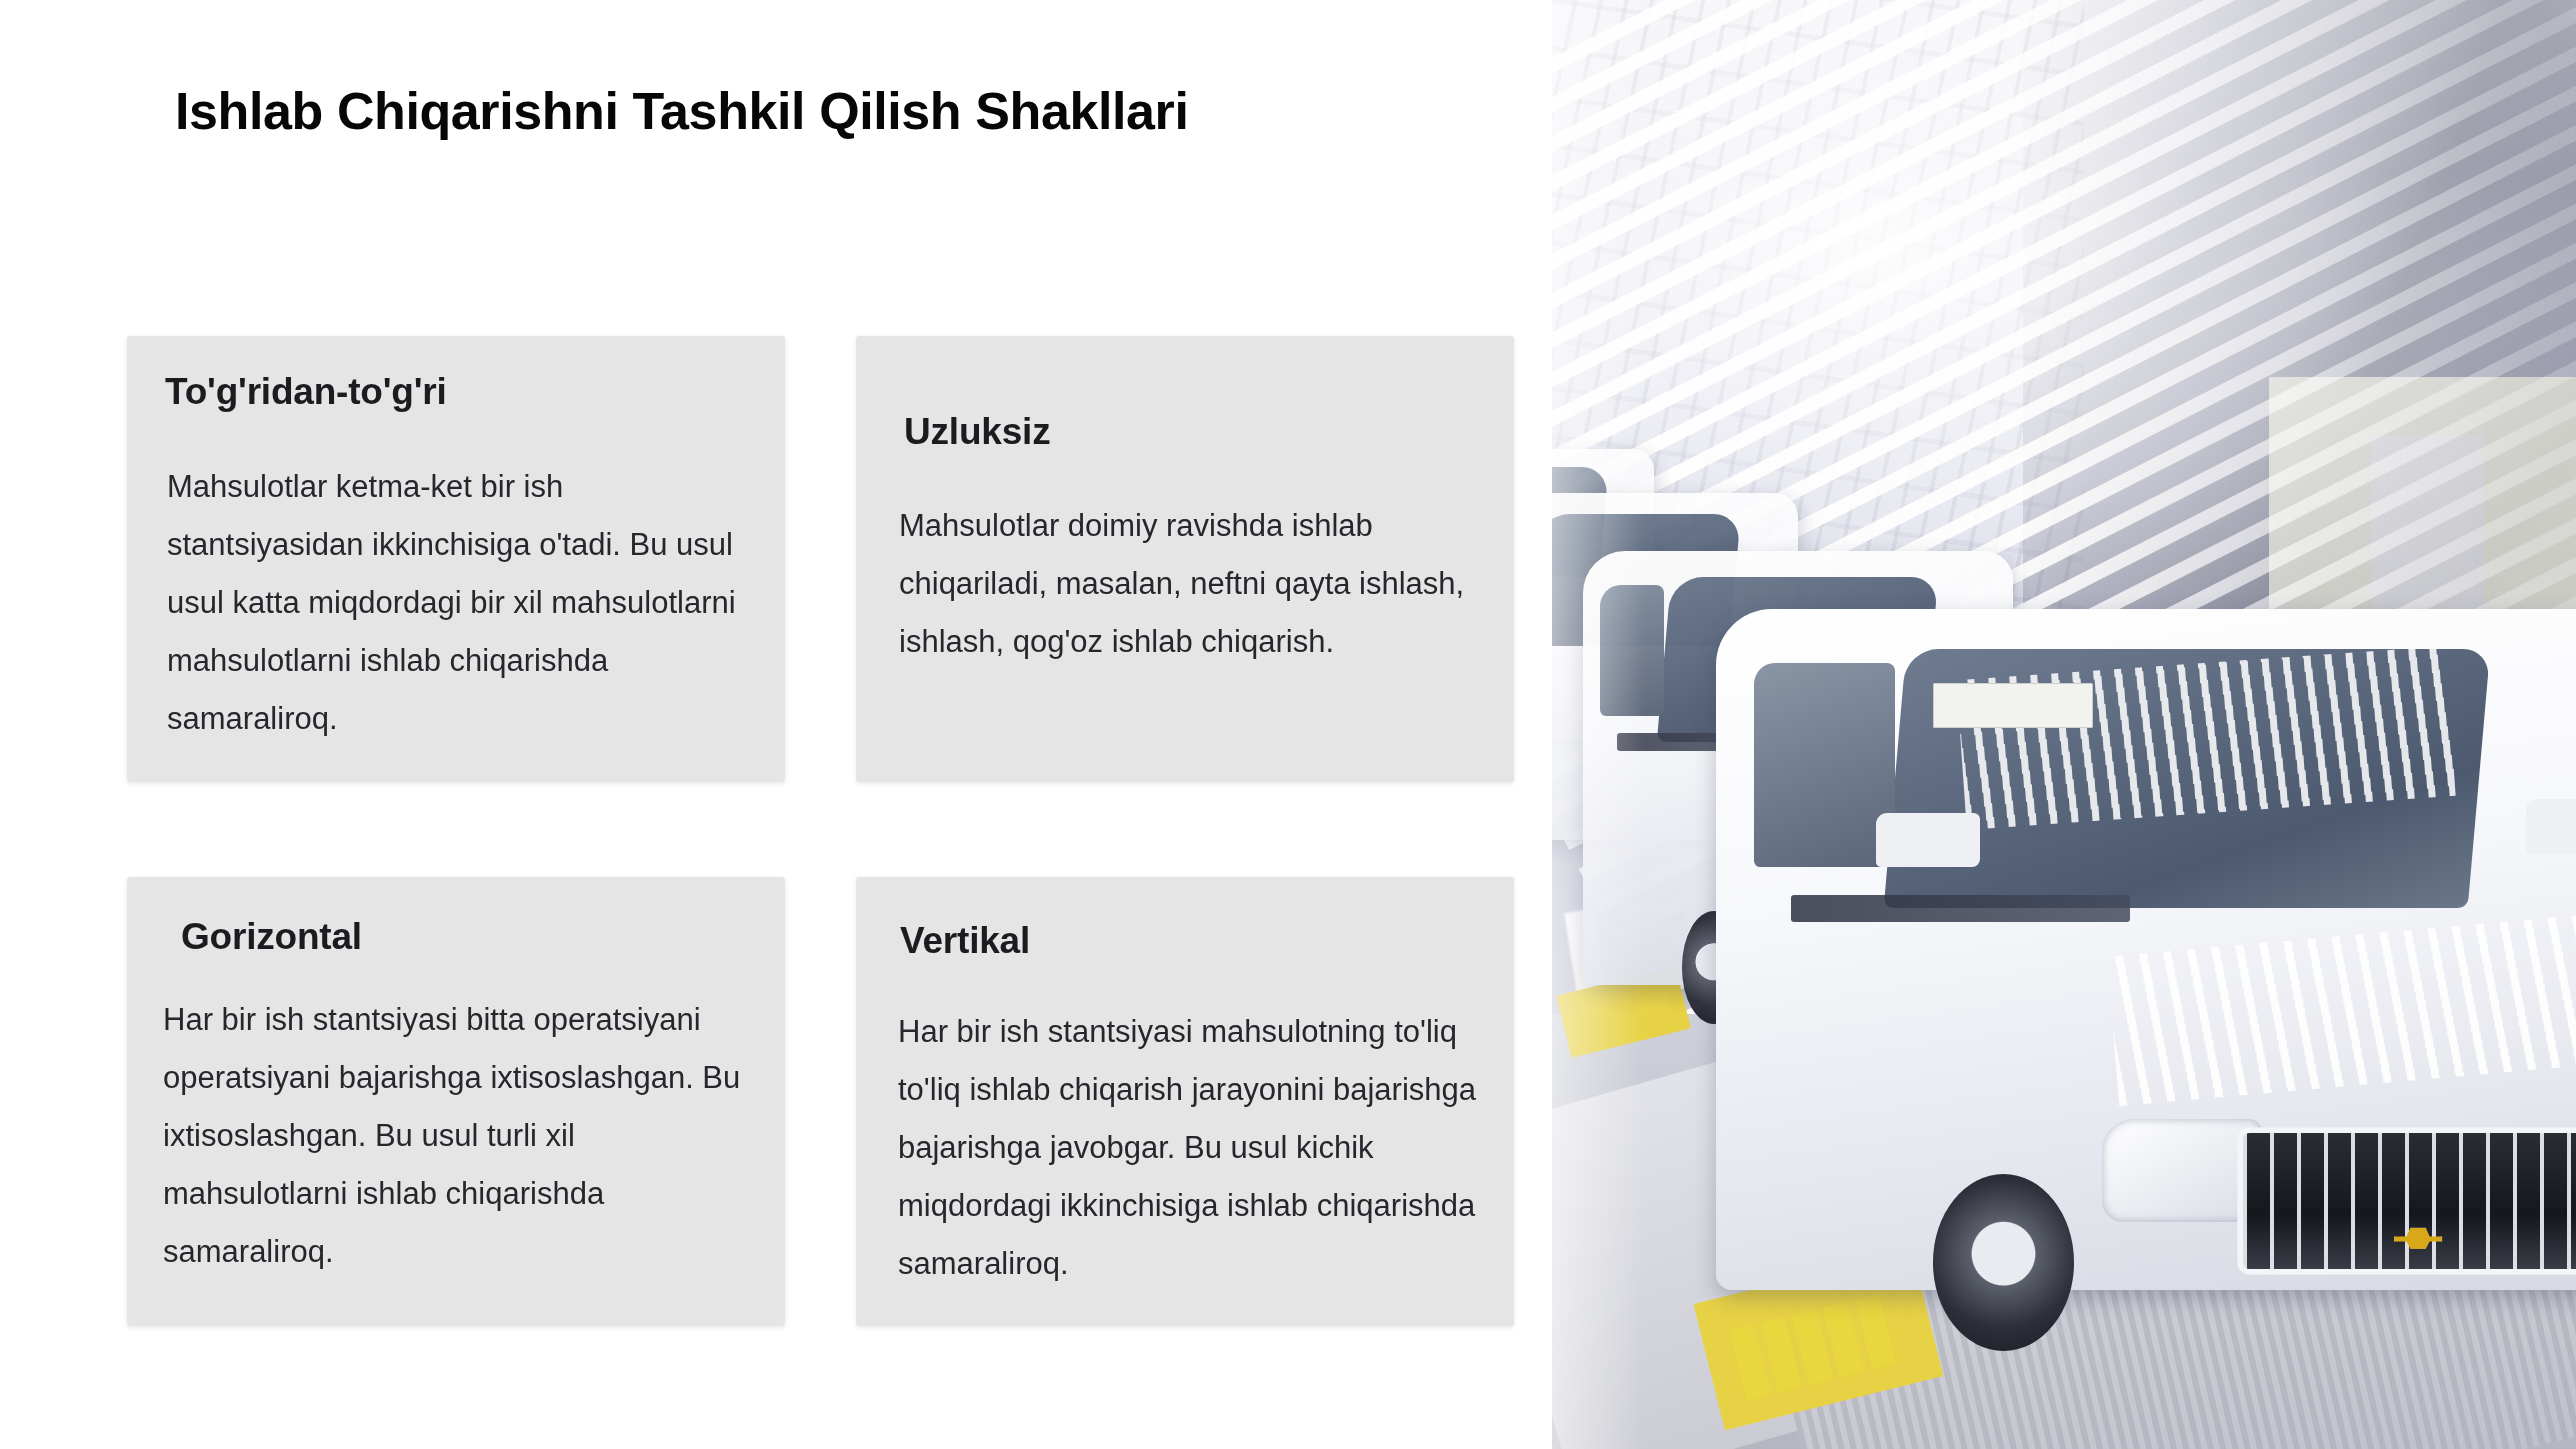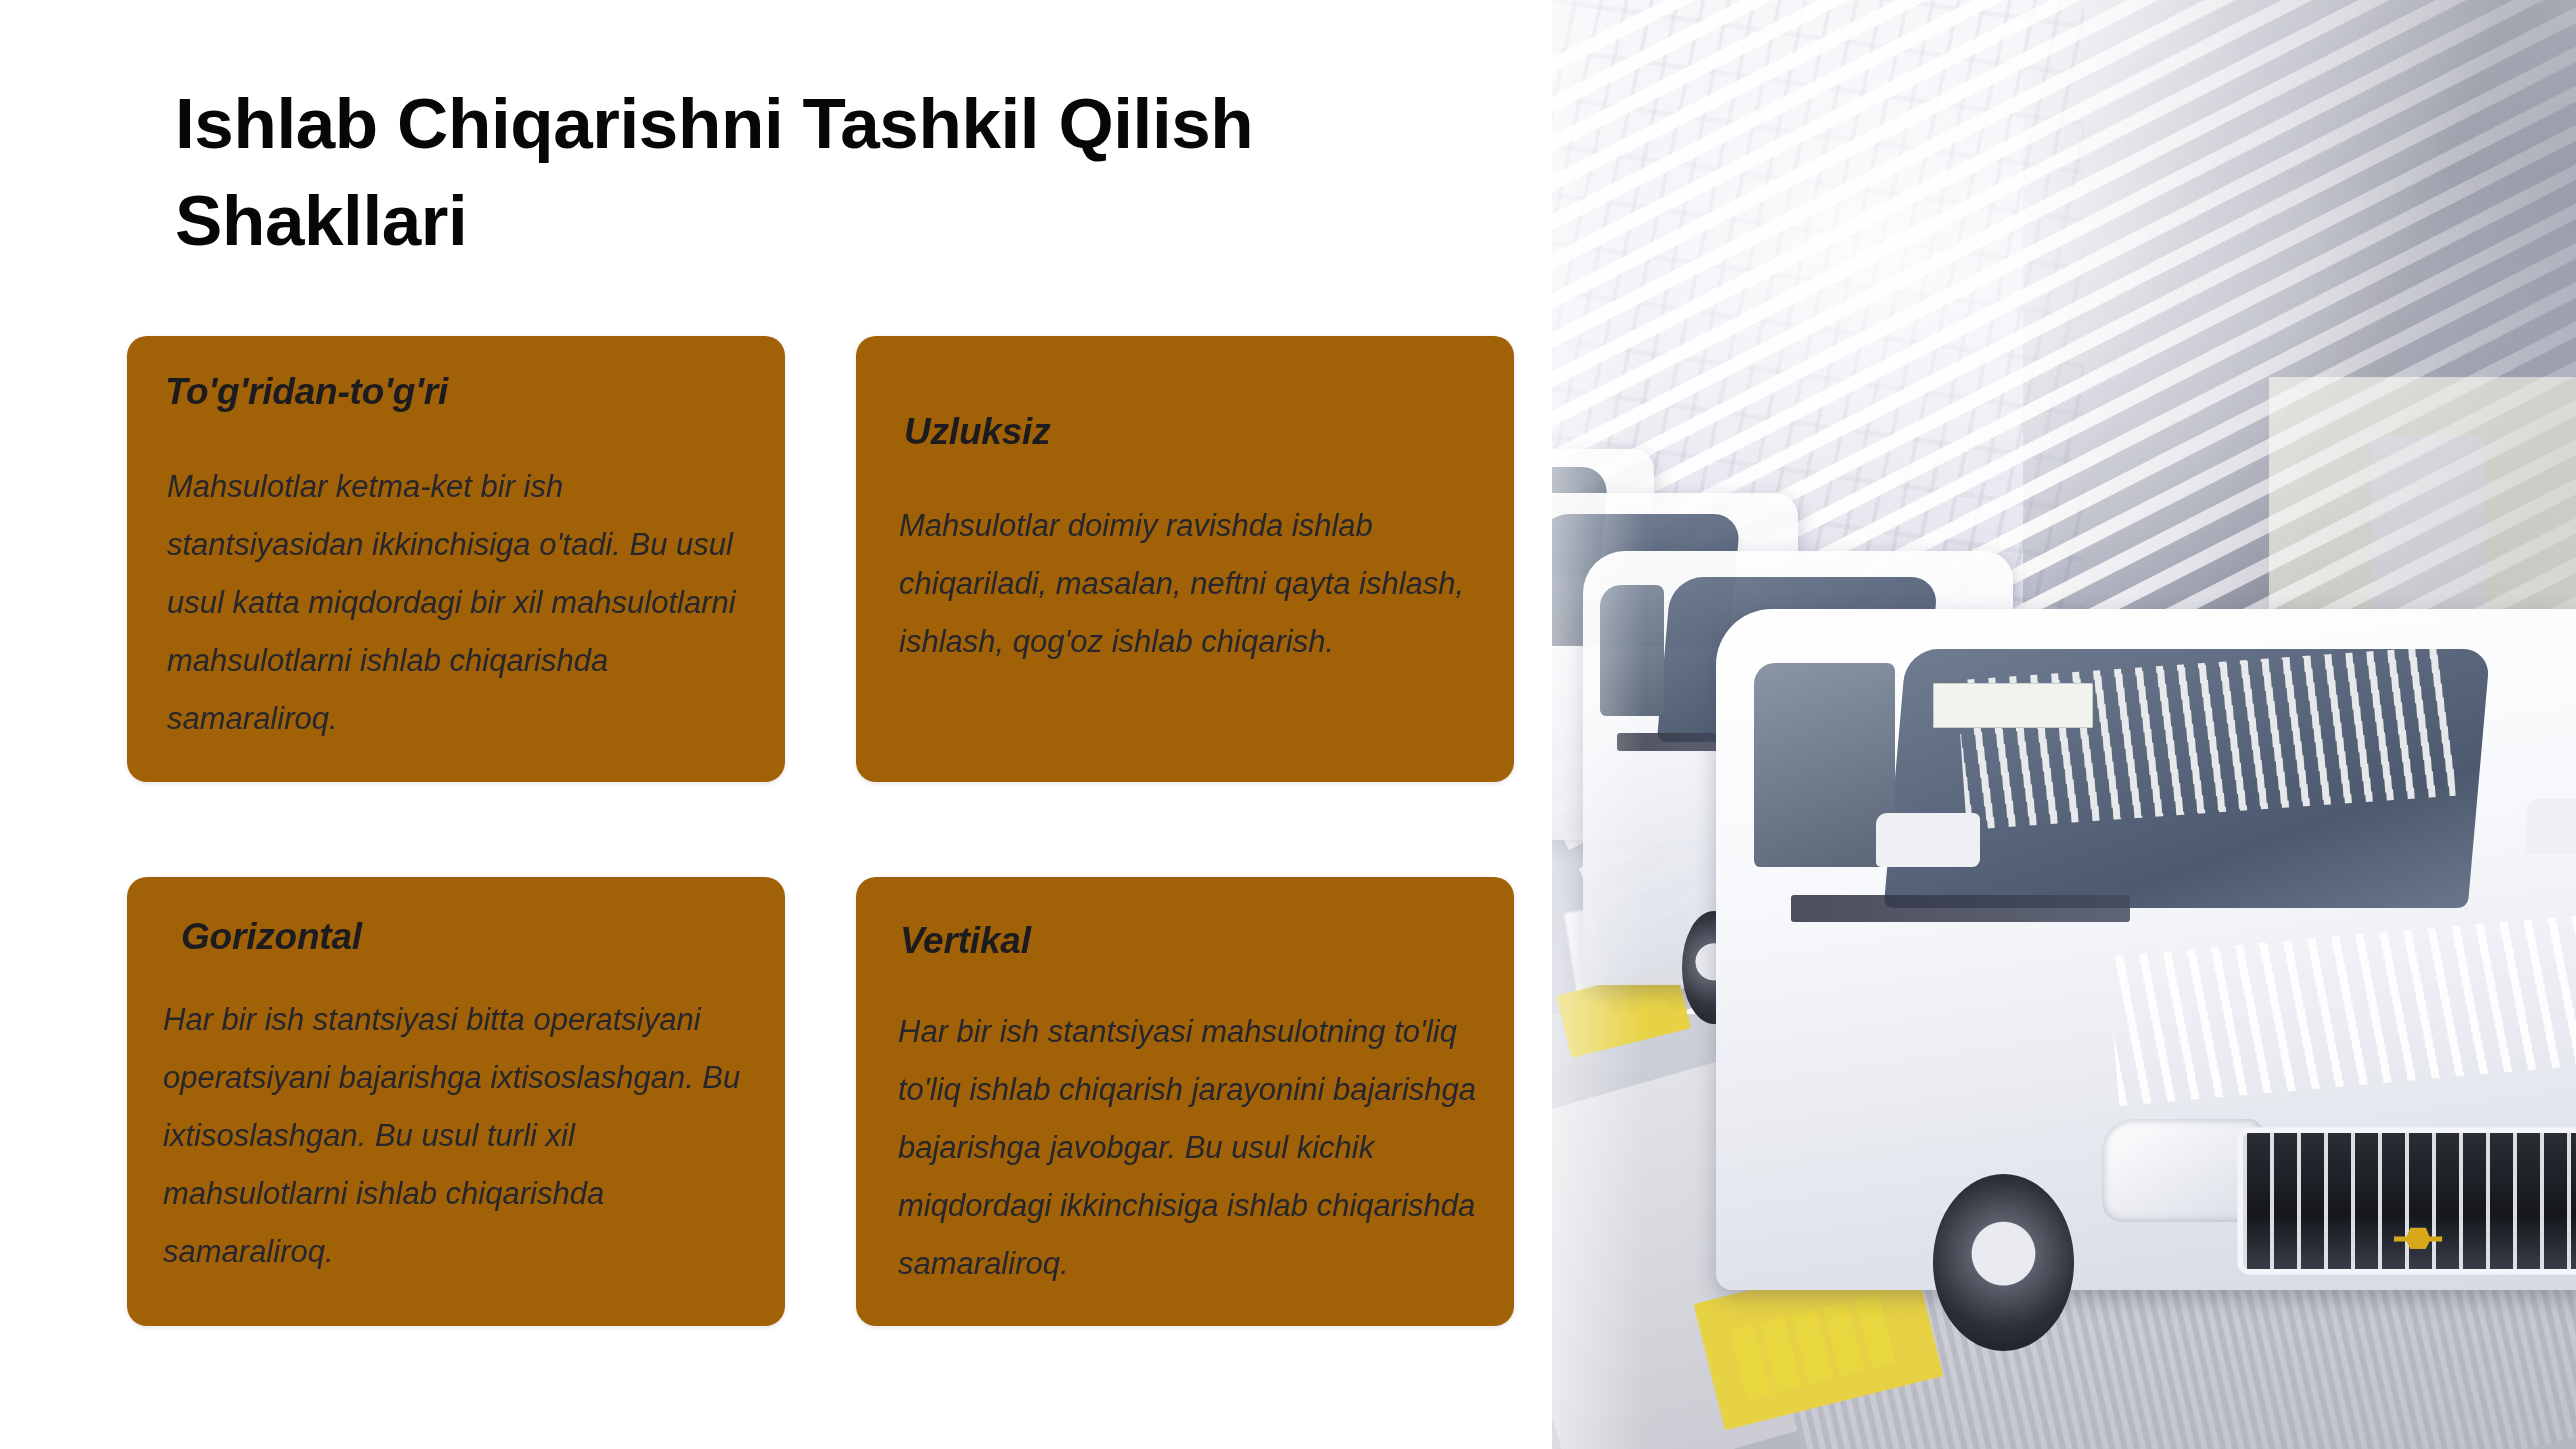--- a/index.html
+++ b/index.html
@@ -21,40 +21,39 @@
     position:absolute;
     left:0; top:0;
     width:1552px; height:1449px;
     background:#ffffff;
   }
 
   .page-title{
     position:absolute;
     left:175px; top:76px;
     width:1167px;
-    font-size:71px;
+    font-size:52px;
     font-weight:700;
     line-height:1.36;
     letter-spacing:-0.4px;
     color:#070707;
   }
 
   
   .cards{
     position:absolute;
     left:127px; top:336px;
     width:1389px; height:990px;
   }
   .card{
     position:absolute;
-    background:#a16207;
-    border-radius:20px;
+    background:#e5e5e5;
+    border-radius:3px;
     box-shadow:0 1.6px 4px rgba(80,80,120,0.13);
     overflow:hidden;
-    font-style:italic;
   }
   .card-1{ left:0px;    top:0px;   width:658px; height:446px; }
   .card-2{ left:729px;  top:0px;   width:658px; height:446px; }
   .card-3{ left:0px;    top:541px; width:658px; height:449px; }
   .card-4{ left:729px;  top:541px; width:658px; height:449px; }
 
   .card-head{
     font-size:37px;
     font-weight:700;
     color:#1b1b20;

